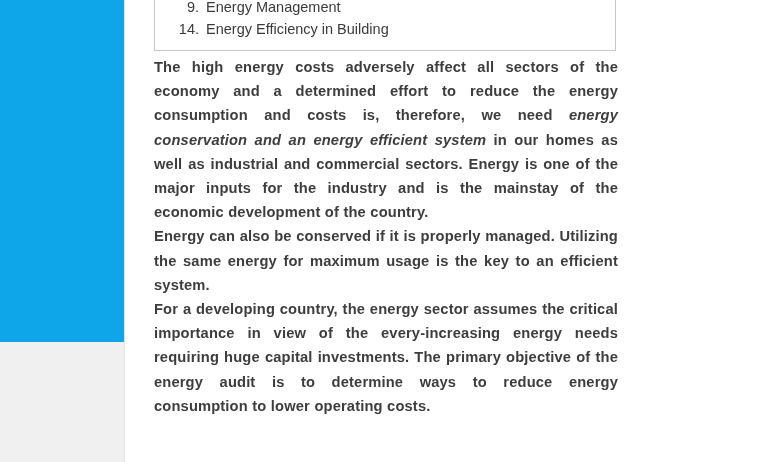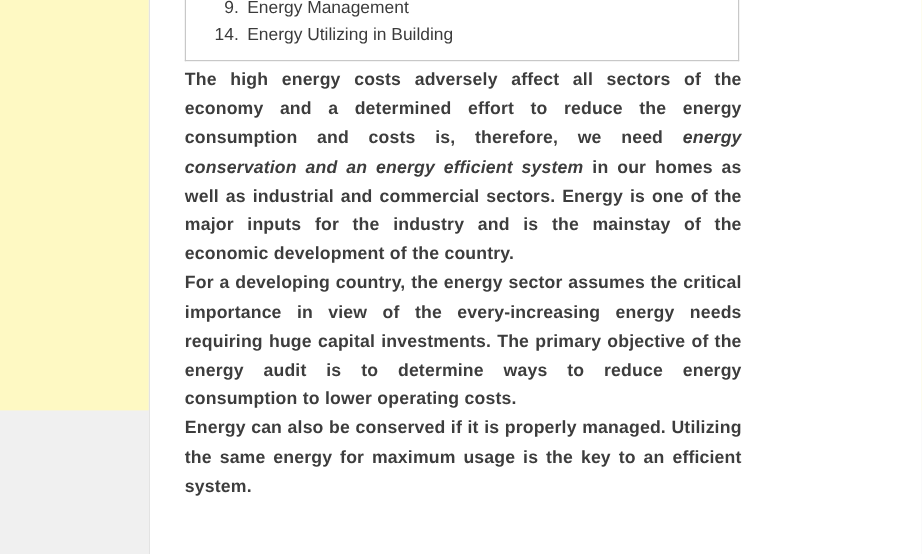--- a/index.html
+++ b/index.html
@@ -10,21 +10,21 @@
   body {
     width: 768px;
     height: 462px;
     overflow: hidden;
     font-family: "Liberation Sans", sans-serif;
   }
   .page-canvas {
     position: relative;
     width: 768px;
     height: 342px;
-    background: #fef9c3;
+    background: #0ea5e9;
   }
   .sheet {
     position: absolute;
     left: 124px;
     top: 0;
     width: 644px;
     height: 462px;
     background: #ffffff;
     border-left: 1px solid #e3e3e3;
     box-sizing: border-box;
@@ -89,26 +89,26 @@
 <div class="page-canvas">
   <div class="sheet">
     <div class="content">
 
       <div class="toc-box">
         <ul class="toc-list">
           <li class="toc-item">
             <span class="toc-num">9.</span><span>Energy Management</span>
           </li>
           <li class="toc-item">
-            <span class="toc-num">14.</span><span>Energy Utilizing in Building</span>
+            <span class="toc-num">14.</span><span>Energy Efficiency in Building</span>
           </li>
         </ul>
       </div>
 
       <p class="para para-1"><span>The high energy costs adversely affect all sectors of the economy and a determined effort to reduce the energy consumption and costs is, therefore, we need </span><em class="emph">energy conservation and an energy efficient system</em><span> in our homes as well as industrial and commercial sectors. Energy is one of the major inputs for the industry and is the mainstay of the economic development of the country.</span></p>
 
+      <p class="para para-3">Energy can also be conserved if it is properly managed. Utilizing the same energy for maximum usage is the key to an efficient system.</p>
+
       <p class="para para-2">For a developing country, the energy sector assumes the critical importance in view of the every-increasing energy needs requiring huge capital investments. The primary objective of the energy audit is to determine ways to reduce energy consumption to lower operating costs.</p>
-
-      <p class="para para-3">Energy can also be conserved if it is properly managed. Utilizing the same energy for maximum usage is the key to an efficient system.</p>
 
     </div>
   </div>
 </div>
 
 </body></html>

